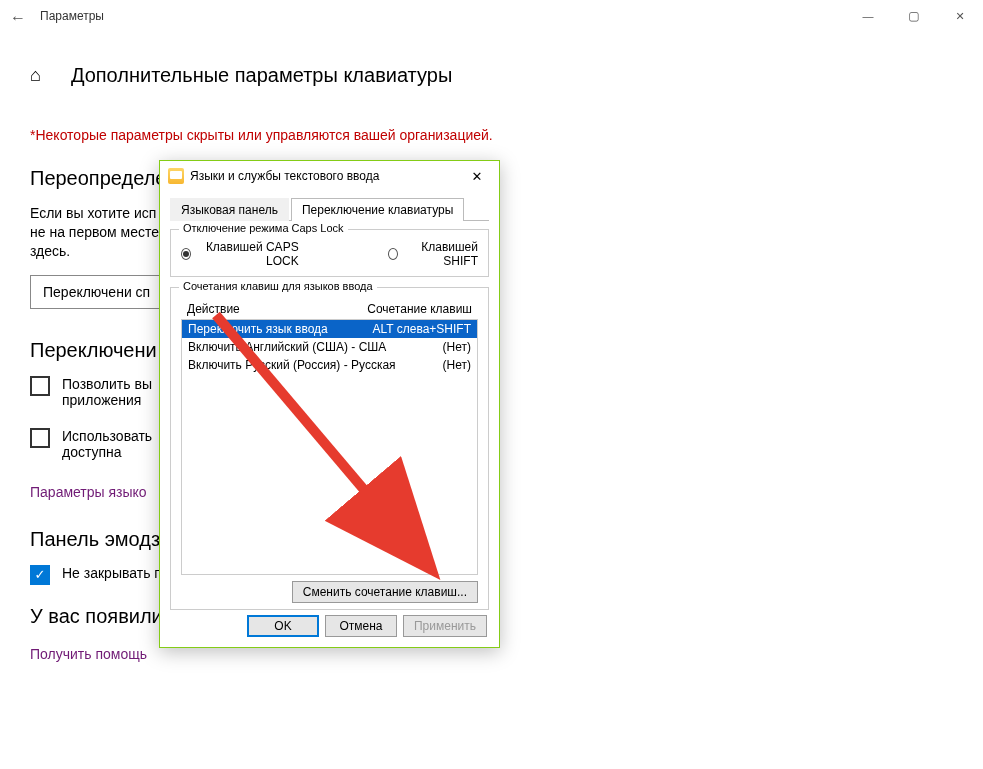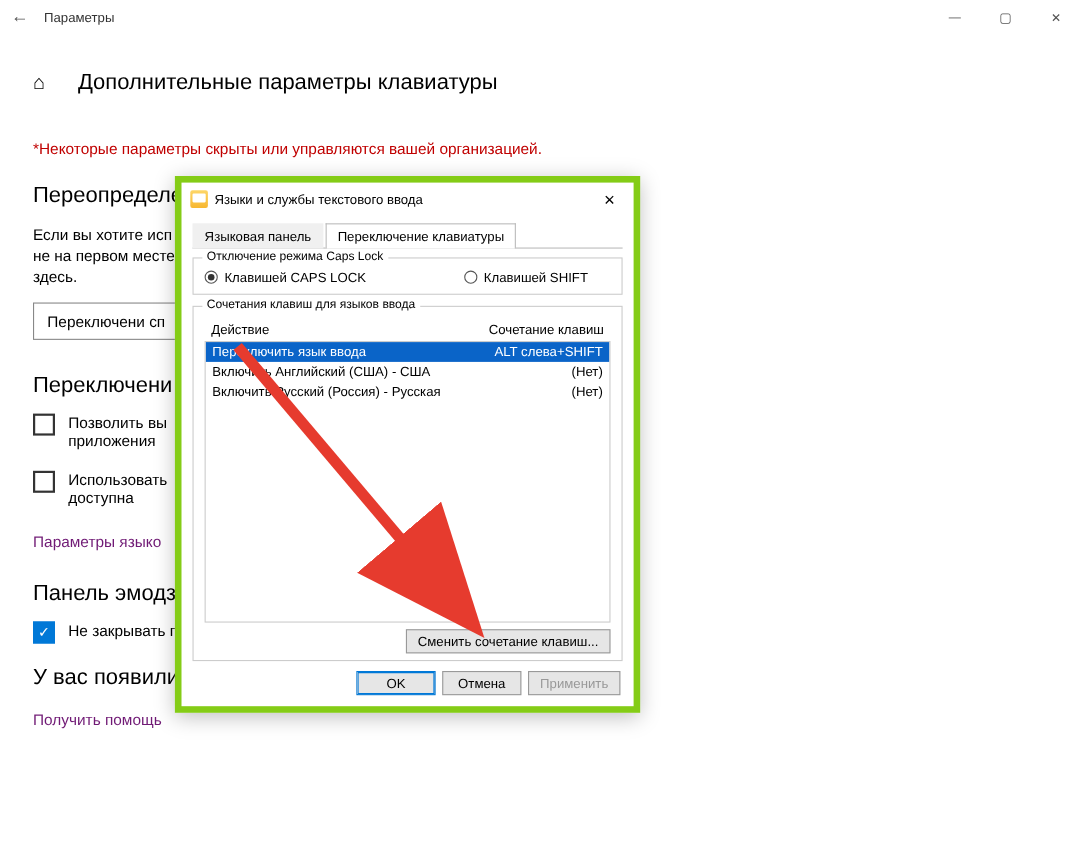--- a/index.html
+++ b/index.html
@@ -26,35 +26,35 @@
   .big-button { border: 1px solid #888; padding: 8px 12px; font-size: 14px; background: #fff; display: inline-block; margin-bottom: 30px; }
 
   .chk-row { display: flex; align-items: flex-start; gap: 12px; margin-bottom: 20px; font-size: 14px; }
   .chk { width: 20px; height: 20px; border: 2px solid #333; flex: 0 0 auto; display: flex; align-items: center; justify-content: center; color: #fff; font-size: 13px; }
   .chk.checked { background: #0078d7; border-color: #0078d7; }
   .chk.checked::before { content: "✓"; }
 
   .link { color: #701a75; font-size: 14px; margin-top: 4px; margin-bottom: 28px; display: inline-block; }
 
   
-  .dialog { position: absolute; left: 159px; top: 160px; width: 423px; height: 488px; background: #fff; border: 6px solid #84cc16; box-shadow: 0 4px 18px rgba(0,0,0,.25); }
+  .dialog { position: absolute; left: 159px; top: 160px; width: 341px; height: 488px; background: #fff; border: 1px solid #84cc16; box-shadow: 0 4px 18px rgba(0,0,0,.25); }
   .dlg-title { height: 30px; display: flex; align-items: center; padding: 0 8px; font-size: 12px; }
   .dlg-title .icon { width:16px; height:16px; margin-right:6px; background: linear-gradient(#fdd668,#f7b731); border-radius:2px; position:relative; }
   .dlg-title .icon::after{content:""; position:absolute; inset:3px 2px 5px 2px; background:#fff; border-radius:1px;}
   .dlg-close { margin-left: auto; width: 28px; text-align: center; font-size: 13px; }
   .dlg-body { padding: 6px 10px 10px 10px; font-size: 12px; }
 
   .tabs { display: flex; border-bottom: 1px solid #bbb; margin-bottom: 8px; }
   .tab { padding: 4px 10px; border: 1px solid transparent; border-bottom: none; position: relative; top: 1px; background: #f0f0f0; margin-right: 2px; }
   .tab.active { background: #fff; border-color: #bbb; }
 
   .group { border: 1px solid #ccc; padding: 10px 10px 8px 10px; margin-bottom: 10px; position: relative; }
   .group-label { position: absolute; top: -8px; left: 8px; background: #fff; padding: 0 4px; font-size: 11px; }
 
-  .radio-row { display: flex; gap: 89px; }
+  .radio-row { display: flex; gap: 89px; text-align: right; }
   .radio { display: flex; align-items: center; gap: 6px; font-size: 12px; }
   .rdot { width: 12px; height: 12px; border: 1px solid #555; border-radius: 50%; display: flex; align-items: center; justify-content: center; }
   .rdot.sel::after { content:""; width:6px; height:6px; background:#333; border-radius:50%; }
 
   .list-head { display: flex; justify-content: space-between; padding: 4px 6px 3px 6px; font-size: 12px; }
   .list-box { border: 1px solid #ccc; height: 256px; overflow: hidden; }
   .list-row { display: flex; justify-content: space-between; padding: 2px 6px; font-size: 12px; }
   .list-row.sel { background: #0a64c8; color: #fff; }
 
   .chg-btn-row { text-align: right; margin-top: 6px; }

